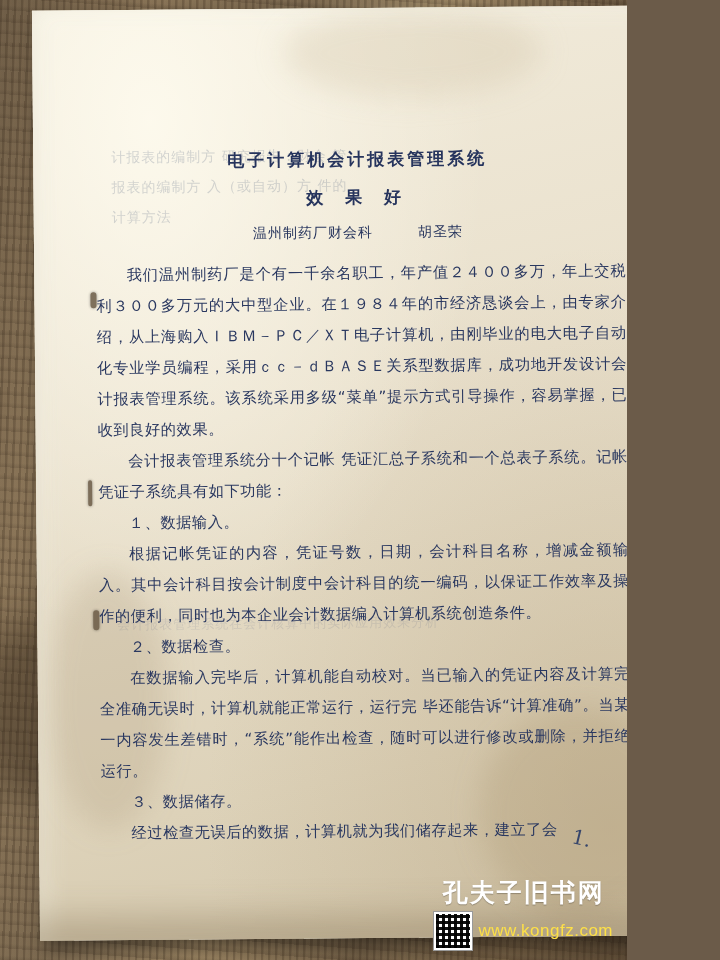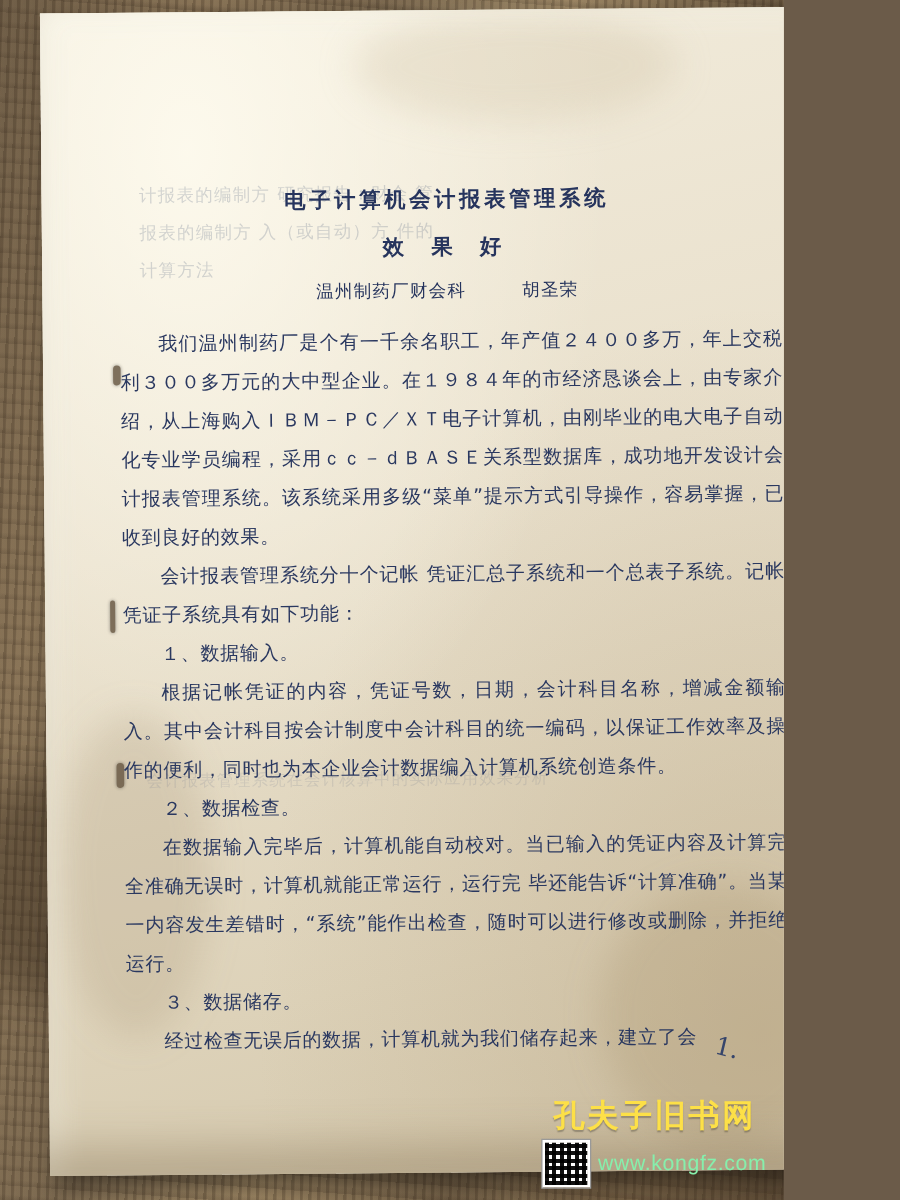--- a/index.html
+++ b/index.html
@@ -177,36 +177,36 @@
   
   .watermark {
     position: absolute;
     right: 14px;
     bottom: 10px;
     text-align: center;
     line-height: 1.15;
   }
   .wm-cn {
     font-size: 25px;
-    color: #fde047;
+    color: #ffffff;
     letter-spacing: 2px;
     font-weight: 700;
     font-family: "DejaVu Sans", sans-serif;
     text-shadow: 0 1px 1px rgba(0,0,0,0.25);
   }
   .wm-row {
     display: flex;
     align-items: center;
     justify-content: flex-end;
     gap: 6px;
     margin-top: 4px;
   }
   .wm-url {
     font-size: 17px;
-    color: #86efac;
+    color: #fde047;
     font-family: "Liberation Sans", sans-serif;
     letter-spacing: 0.5px;
   }
   .qr {
     width: 34px;
     height: 34px;
     background:
       repeating-linear-gradient(0deg, #111 0 3px, #fff 3px 6px),
       repeating-linear-gradient(90deg, #111 0 3px, #fff 3px 6px);
     background-blend-mode: multiply;

